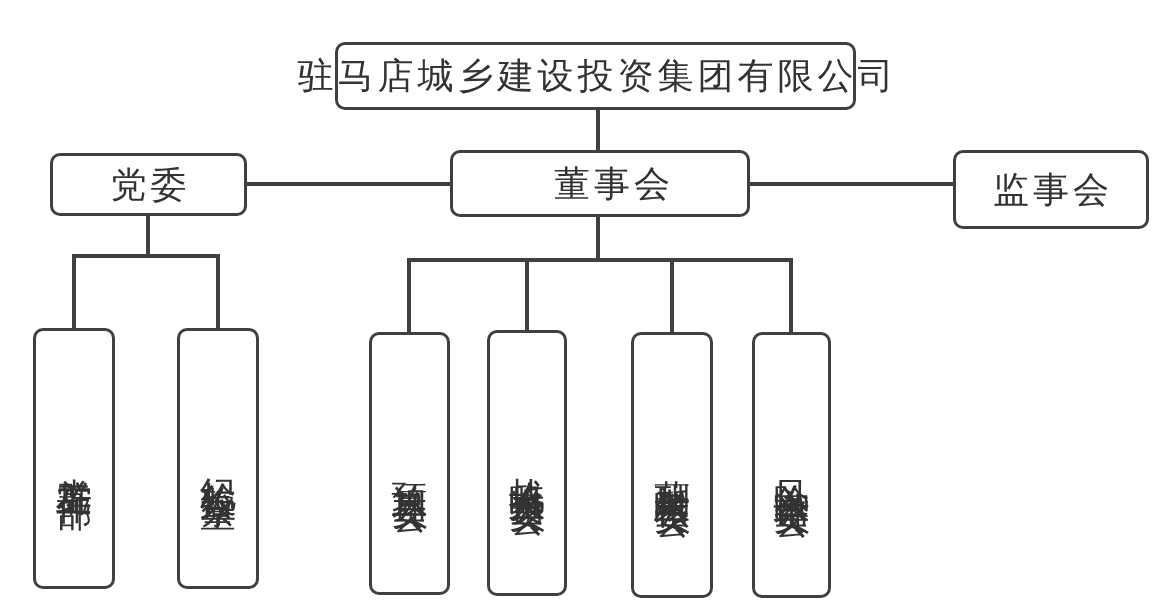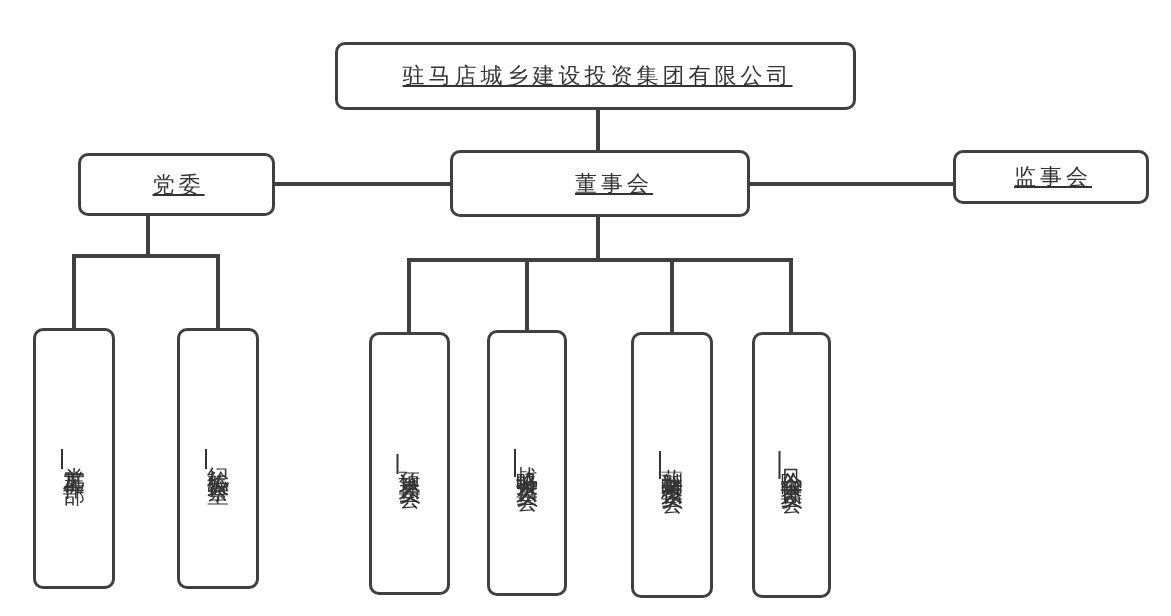--- a/index.html
+++ b/index.html
@@ -18,42 +18,41 @@
   .node {
     position: absolute;
     box-sizing: border-box;
     border: 3px solid #404040;
     border-radius: 10px;
     background: #ffffff;
     color: #333333;
     display: flex;
     align-items: center;
     justify-content: center;
-    font-size: 22px;
+    font-size: 36px;
     line-height: 1;
     white-space: nowrap;
-    text-decoration: underline;
   }
   .h-node { letter-spacing: 4px; text-indent: 4px; }
   .v-node {
     writing-mode: vertical-rl;
     text-orientation: upright;
     letter-spacing: 4px;
     white-space: normal;
   }
   .line {
     position: absolute;
     background: #404040;
   }
 
   
   .root        { left: 335px; top: 42px;  width: 521px; height: 68px; }
-  .party       { left: 50px;  top: 153px; width: 197px; height: 63px; margin-left: 28px; }
+  .party       { left: 50px;  top: 153px; width: 197px; height: 63px; }
   .board       { left: 450px; top: 150px; width: 300px; height: 67px; padding-left: 24px; }
-  .supervisory { left: 953px; top: 150px; width: 196px; height: 54px; }
+  .supervisory { left: 953px; top: 150px; width: 196px; height: 79px; }
 
   .pc1 { left: 33px;  top: 328px; width: 82px; height: 261px; }
   .pc2 { left: 177px; top: 328px; width: 82px; height: 261px; }
 
   .bc1 { left: 369px; top: 332px; width: 81px; height: 263px; }
   .bc2 { left: 487px; top: 330px; width: 80px; height: 266px; }
   .bc3 { left: 631px; top: 332px; width: 82px; height: 266px; }
   .bc4 { left: 752px; top: 332px; width: 79px; height: 266px; }
 
   

